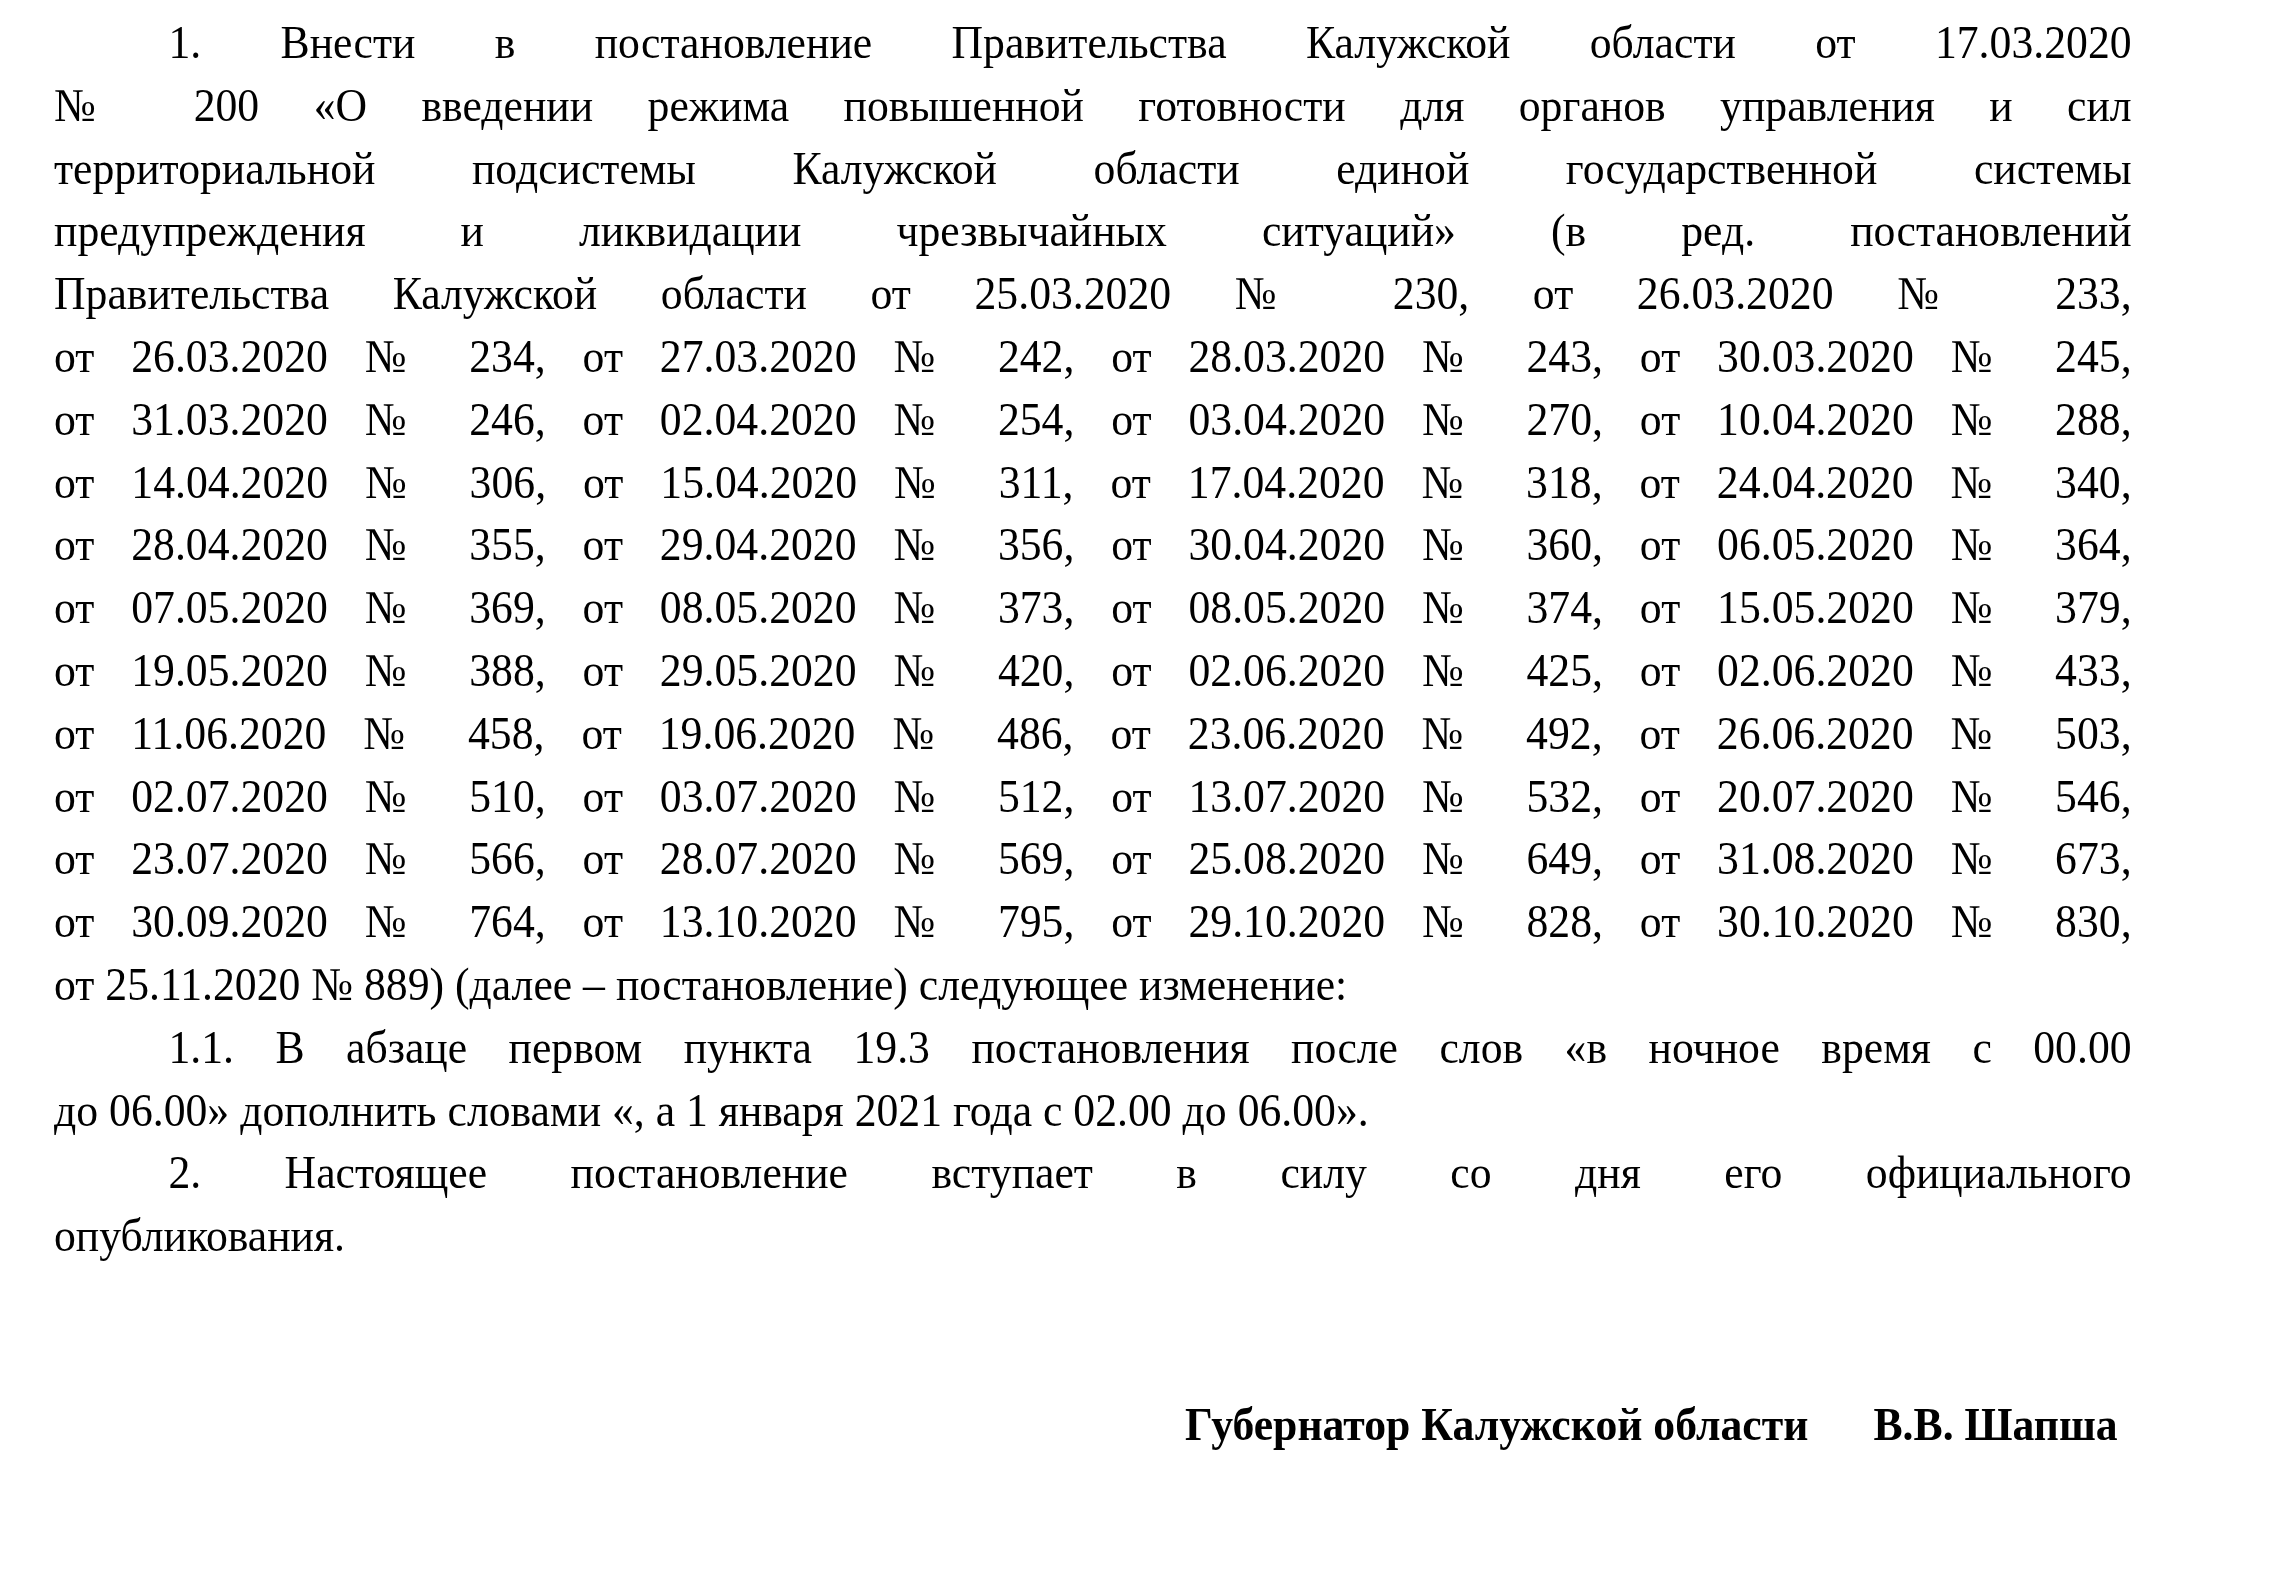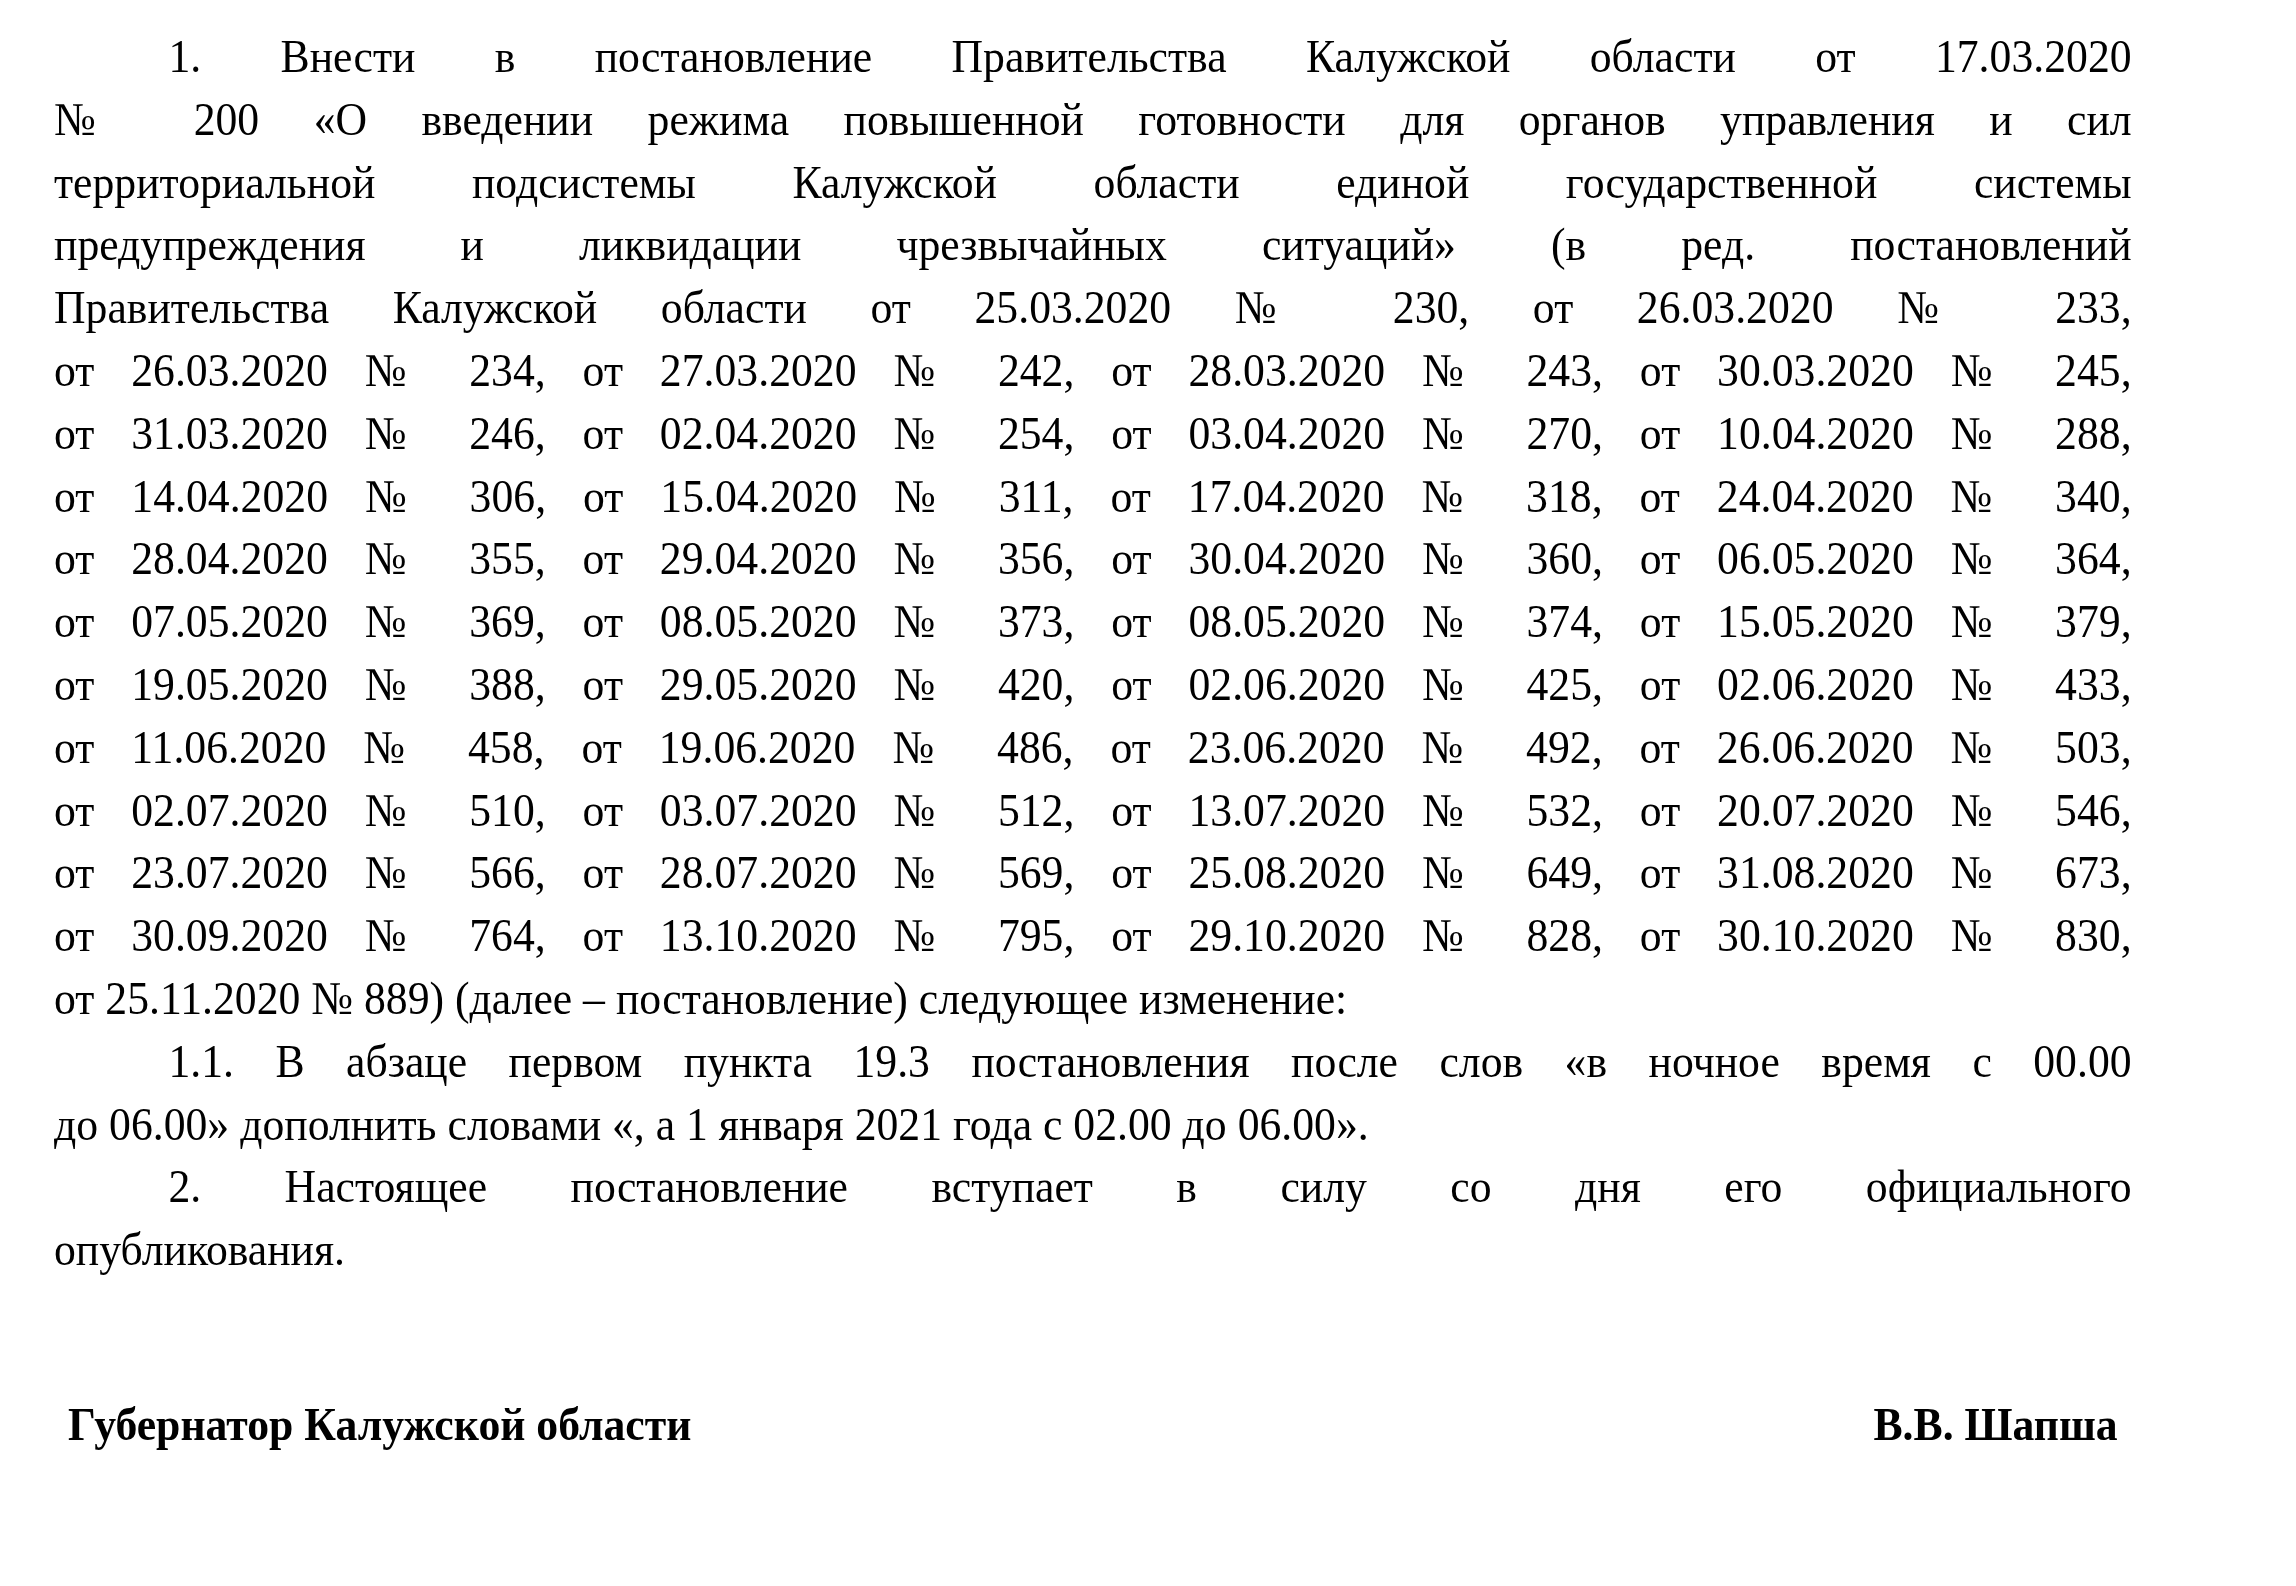--- a/index.html
+++ b/index.html
@@ -11,21 +11,21 @@
     width: 2296px;
     height: 1586px;
     position: relative;
     overflow: hidden;
     color: #000000;
     font-family: "Liberation Serif", "DejaVu Serif", serif;
   }
   .page {
     position: absolute;
     left: 54px;
-    top: 25px;
+    top: 11px;
     width: 2078px;
   }
   .line {
     font-size: 47px;
     line-height: 62.8px;
     height: 62.8px;
     white-space: nowrap;
     text-align: justify;
     text-align-last: justify;
     transform: scaleX(0.93);
@@ -41,21 +41,21 @@
   }
   .signature {
     position: absolute;
     top: 1394px;
     left: 68px;
     width: 2050px;
     font-size: 47px;
     font-weight: bold;
     line-height: 60px;
     display: flex;
-    justify-content: space-between;
+    justify-content: flex-end;
   }
   .signature span {
     display: inline-block;
     transform: scaleX(0.93);
   }
   .sig-left { transform-origin: left center; }
   .sig-right { transform-origin: right center; }
 </style>
 </head>
 <body>

